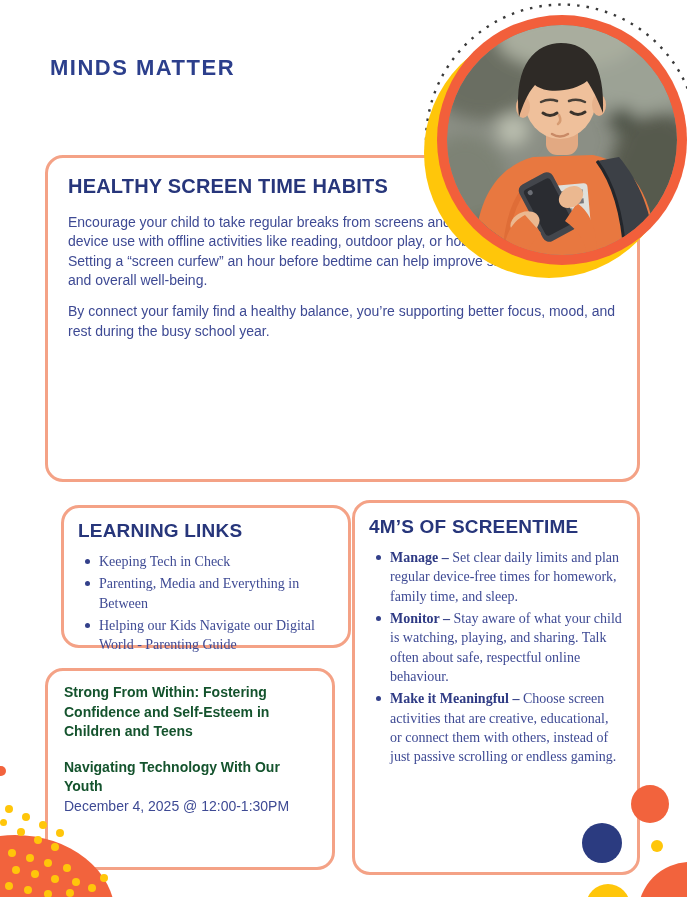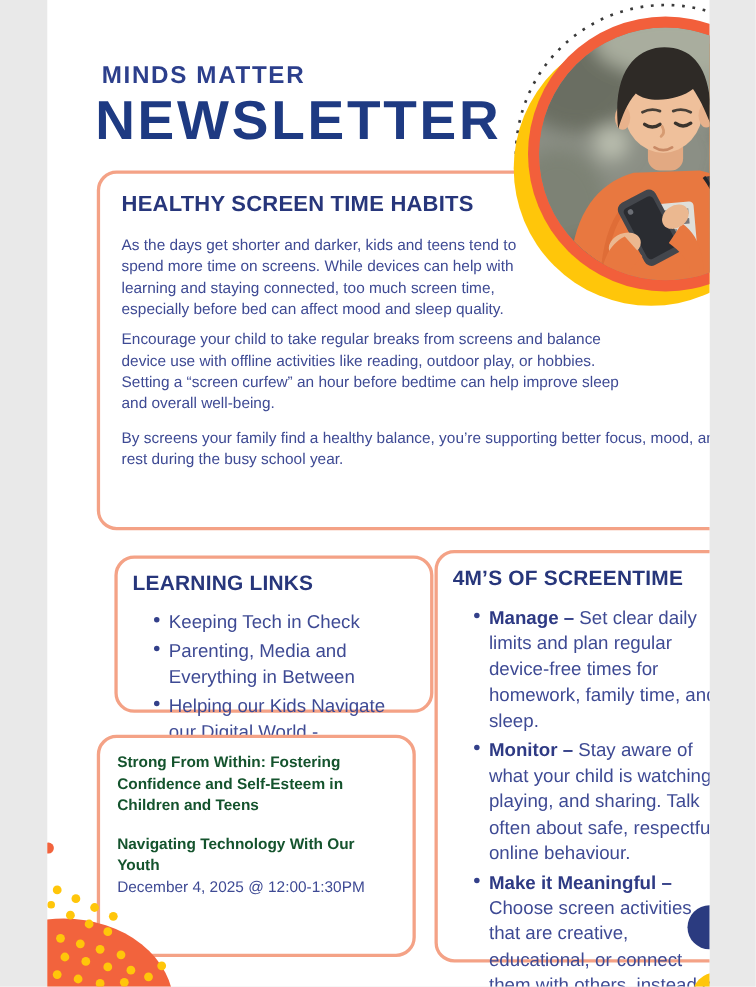--- a/index.html
+++ b/index.html
@@ -1,37 +1,37 @@
 <!DOCTYPE html>
 <html><head>
 <meta charset="utf-8">
 <style>
   html,body{margin:0;padding:0;}
   body{background:#e9e9e9;font-family:"Liberation Sans",sans-serif;}
-  .page{position:relative;width:602px;height:897px;background:#ffffff;overflow:hidden;margin:0 auto;}
+  .page{position:relative;width:687px;height:897px;background:#ffffff;overflow:hidden;margin:0 auto;}
 
   
   .eyebrow{position:absolute;left:50px;top:55px;font-size:22px;font-weight:600;letter-spacing:1.5px;color:#2c3f8c;}
   .big-title{position:absolute;left:44px;top:80px;font-size:50px;font-weight:800;letter-spacing:2.5px;color:#1e3a82;}
 
   
   .card{position:absolute;background:#ffffff;border:3px solid #f4a286;border-radius:18px;box-sizing:border-box;color:#3e4a94;}
   .card h2{margin:0 0 10px 0;font-size:19px;font-weight:800;letter-spacing:0.2px;color:#27367b;}
   .card-main{left:45px;top:155px;width:595px;height:327px;padding:17px 20px 12px 20px;}
   .card-main h2{font-size:20px;margin-bottom:15px;}
   .card-main p{margin:0 0 9px 0;font-size:14px;line-height:1.38;}
   .p-narrow{max-width:376px;}
   .p-mid{max-width:458px;margin-bottom:12px !important;}
   .p-tight{margin-bottom:0 !important;}
 
   .card-links{left:61px;top:505px;width:290px;height:143px;padding:12px 14px;}
   .card-events{left:45px;top:668px;width:290px;height:202px;padding:12px 16px;}
   .card-4ms{left:352px;top:500px;width:288px;height:375px;padding:13px 14px;}
 
-  ul.blist{list-style:none;margin:12px;padding:0;font-size:17px;line-height:1.38;}
+  ul.blist{list-style:none;margin:0;padding:0;font-size:14px;line-height:1.38;font-family:Liberation Serif, serif;}
   ul.blist li{position:relative;padding-left:21px;margin:0 0 3px 0;}
   ul.blist li::before{content:"";position:absolute;left:7px;top:7px;width:5px;height:5px;border-radius:50%;background:#33408a;}
   ul.blist b{font-weight:700;color:#2e3a84;}
 
   .event{margin-bottom:16px;font-size:14px;line-height:1.4;}
   .event-title{font-weight:700;color:#14532d;}
   .event-date{color:#3e4a94;}
 
   
   .arc-svg{position:absolute;left:410px;top:-10px;width:287px;height:300px;}
@@ -49,27 +49,25 @@
   .circ-yellow-bottom{position:absolute;left:586px;top:884px;width:44px;height:44px;border-radius:50%;background:#ffc60a;}
   .circ-orange-corner{position:absolute;left:638px;top:862px;width:104px;height:104px;border-radius:50%;background:#f2633d;}
   .circ-orange-edge{position:absolute;left:-4px;top:766px;width:10px;height:10px;border-radius:50%;background:#f2633d;}
 </style>
 </head>
 <body>
 
 <div class="page">
 
   <div class="eyebrow">MINDS MATTER</div>
-  <div class="big-title">NEWSLETTER</div>
 
   <div class="card card-main">
     <h2>HEALTHY SCREEN TIME HABITS</h2>
-    <p class="p-narrow">As the days get shorter and darker, kids and teens tend to spend more time on screens. While devices can help with learning and staying connected, too much screen time, especially before bed can affect mood and sleep quality.</p>
     <p class="p-mid">Encourage your child to take regular breaks from screens and balance device use with offline activities like reading, outdoor play, or hobbies. Setting a “screen curfew” an hour before bedtime can help improve sleep and overall well-being.</p>
-    <p class="p-tight">By screens your family find a healthy balance, you’re supporting better focus, mood, and rest during the busy school year.</p>
+    <p class="p-tight">By connect your family find a healthy balance, you’re supporting better focus, mood, and rest during the busy school year.</p>
   </div>
 
   <div class="card card-links">
     <h2>LEARNING LINKS</h2>
     <ul class="blist">
       <li>Keeping Tech in Check</li>
       <li>Parenting, Media and Everything in Between</li>
       <li>Helping our Kids Navigate our Digital World - Parenting Guide</li>
     </ul>
   </div>

